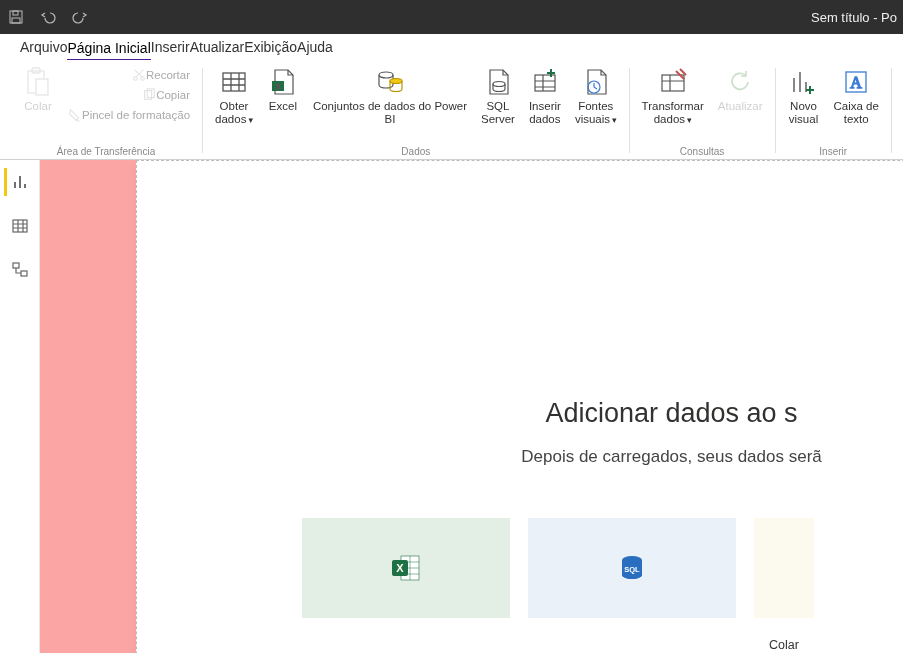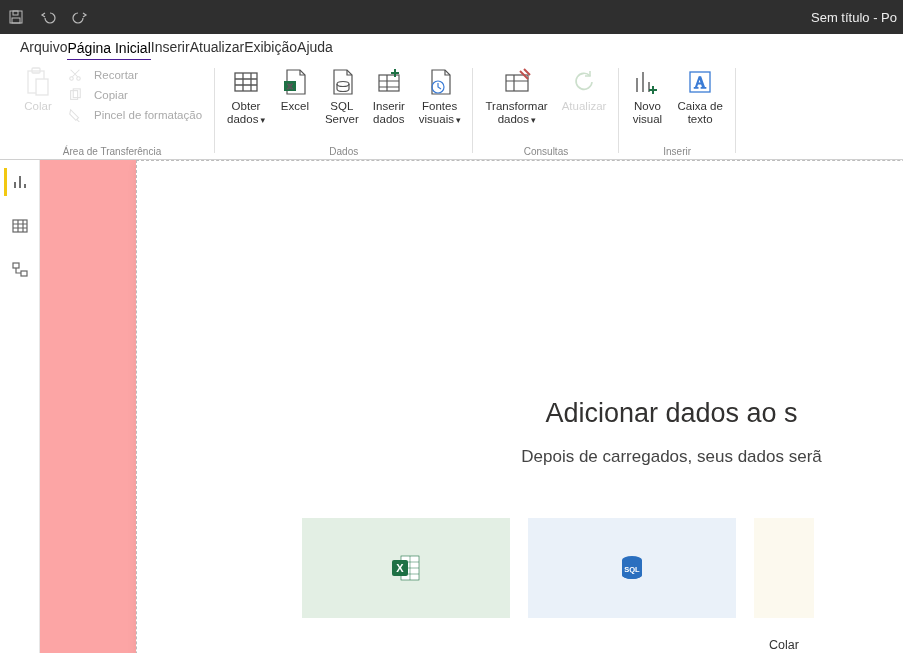--- a/index.html
+++ b/index.html
@@ -24,21 +24,21 @@
   .group-label { font-size:10px; color:#888; margin-top:auto; padding-bottom:2px; text-align:right; line-height:1; }
   .sep { width:1px; background:#e0e0e0; margin: 6px 0; }
 
   .big-btn { display:flex; flex-direction:column; align-items:center; width:auto; padding:2px 4px 0 4px; cursor:pointer; text-align:center; }
   .big-btn.disabled { opacity:0.45; cursor:default; }
   .big-btn .icon { width:32px; height:32px; display:flex; align-items:center; justify-content:center; color:#444; }
   .big-btn .label { font-size:11.5px; color:#333; line-height:1.15; margin-top:2px; white-space:pre-line; }
   .big-btn.disabled .label { color:#999; }
 
   .small-stack { display:flex; flex-direction:column; gap:2px; padding-top:2px; }
-  .small-btn { display:flex; align-items:center; gap:12px; font-size:11.5px; color:#aaa; padding:2px 4px; cursor:default; }
+  .small-btn { display:flex; align-items:center; gap:0; font-size:11.5px; color:#aaa; padding:2px 4px; cursor:default;justify-content:flex-end; }
   .small-btn svg { opacity:0.45; }
 
   .drop-caret { font-size:9px; margin-left:2px; }
 
   
   .viewswitch { position:absolute; left:0; top:160px; width:40px; height:493px; background:#fff; border-right:1px solid #e6e6e6; display:flex; flex-direction:column; align-items:center; padding-top:8px; gap:16px; }
   .view-btn { width:28px; height:28px; display:flex; align-items:center; justify-content:center; cursor:pointer; }
   .view-btn.active { border-left: 3px solid #f2c811; margin-left:-3px; padding-left:3px; }
 
   
@@ -158,20 +158,32 @@
               <path d="M6 3 H19 L24 8 V27 H6 Z"></path>
               <path d="M19 3 V8 H24"></path>
               <rect x="3" y="14" width="12" height="10" fill="#1e7145" stroke="none"></rect>
               <text x="9" y="22" font-size="8" fill="#fff" text-anchor="middle" font-family="Arial" font-weight="bold">X</text>
             </svg>
         </span>
         <span class="label">Excel</span>
       </div>
       <div class="big-btn">
         <span class="icon">
+          <svg width="30" height="30" viewBox="0 0 30 30" fill="none" stroke="#555" stroke-width="1.2">
+              <ellipse cx="11" cy="8" rx="7" ry="3"></ellipse>
+              <path d="M4 8 V18 A7 3 0 0 0 18 18 V8"></path>
+              <ellipse cx="21" cy="14" rx="6" ry="2.5" fill="#f2c811" stroke="#b89400"></ellipse>
+              <path d="M15 14 V22 A6 2.5 0 0 0 27 22 V14" stroke="#b89400"></path>
+            </svg>
+        </span>
+        <span class="label">Conjuntos de dados do Power
+BI</span>
+      </div>
+      <div class="big-btn">
+        <span class="icon">
           <svg width="28" height="30" viewBox="0 0 28 30" fill="none" stroke="#555" stroke-width="1.2">
               <path d="M6 3 H19 L24 8 V27 H6 Z"></path>
               <path d="M19 3 V8 H24"></path>
               <ellipse cx="15" cy="17" rx="6" ry="2.5"></ellipse>
               <path d="M9 17 V22 A6 2.5 0 0 0 21 22 V17"></path>
             </svg>
         </span>
         <span class="label">SQL
 Server</span>
       </div>

